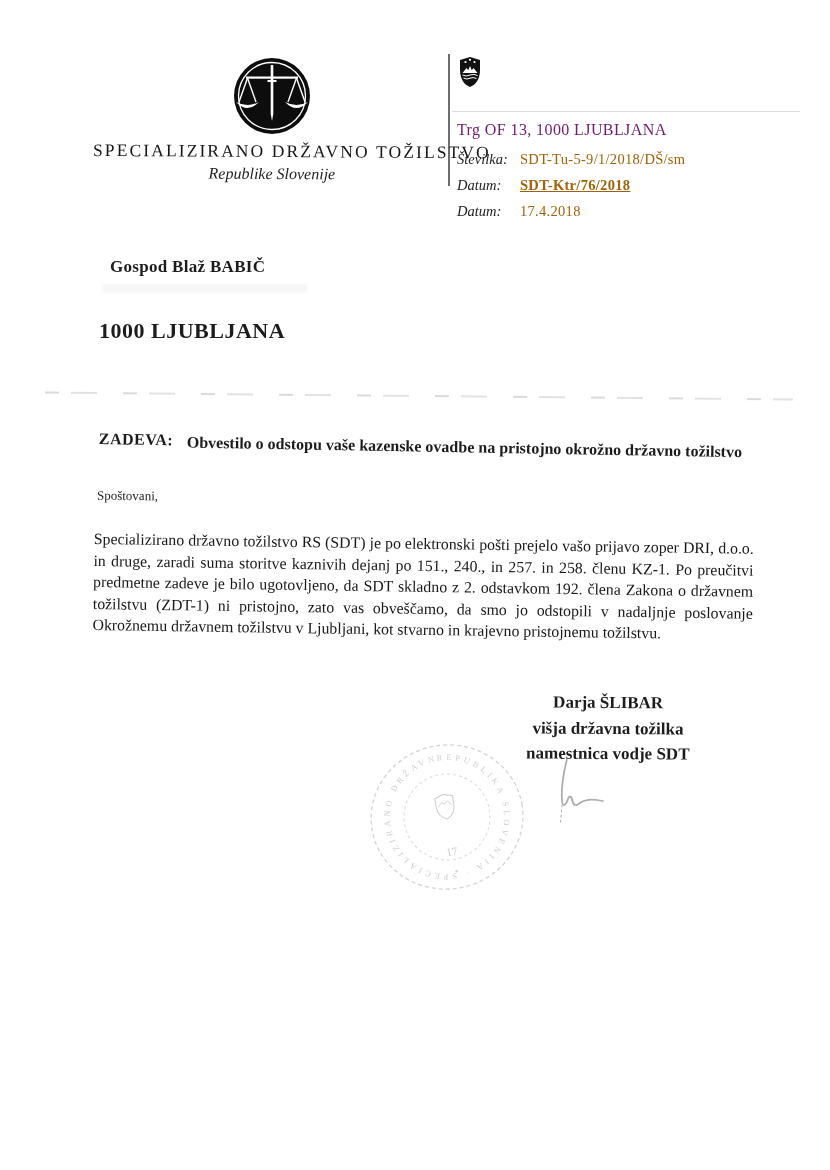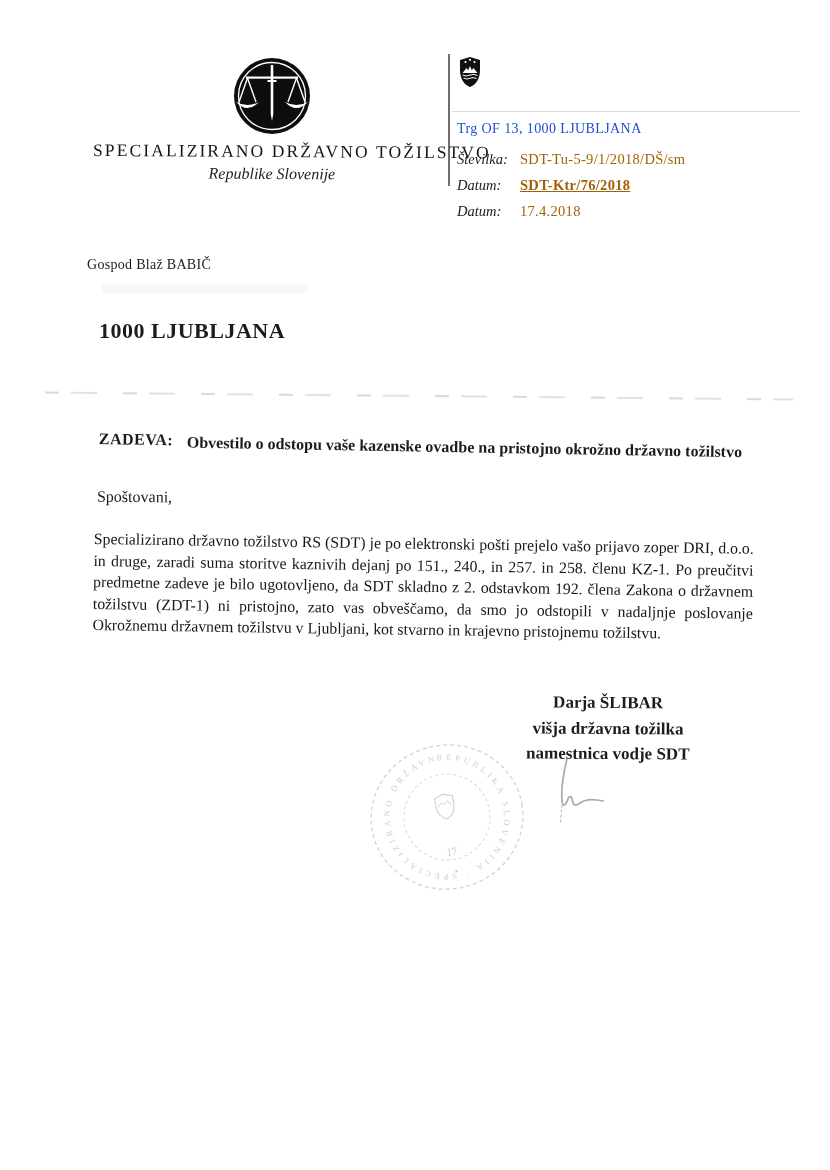--- a/index.html
+++ b/index.html
@@ -10,38 +10,38 @@
   
   .logo{position:absolute;left:232px;top:56px;width:80px;height:80px;}
   .org-block{position:absolute;left:93px;top:141px;width:358px;text-align:center;transform:rotate(0.35deg);}
   .org-name{font-size:17.5px;letter-spacing:2.1px;white-space:nowrap;color:#161616;}
   .org-subtitle{font-style:italic;font-size:16px;margin-top:3px;color:#222;}
   
   .vdivider{position:absolute;left:448px;top:54px;width:1.5px;height:132px;background:#4a4a4a;opacity:.8;}
   
   .coa{position:absolute;left:459px;top:56px;width:22px;height:32px;}
   .addr-rule{position:absolute;left:452px;top:111px;width:348px;border-top:1px solid #dcdcdc;}
-  .address{position:absolute;left:457px;top:121px;font-size:14px;letter-spacing:.4px;color:#1d4ed8;}
+  .address{position:absolute;left:457px;top:121px;font-size:16px;letter-spacing:.4px;color:#701a75;}
   .refs{position:absolute;left:457px;top:146px;font-size:14.5px;}
   .ref-row{display:flex;height:26px;align-items:center;}
   .ref-label{width:63px;font-style:italic;color:#222;}
   .ref-value{color:#a16207;letter-spacing:.3px;}
   .ref-value.bold{font-weight:bold;text-decoration:underline;}
   
-  .recipient-name{position:absolute;left:87px;top:257px;font-weight:normal;font-size:14px;letter-spacing:.3px;}
+  .recipient-name{position:absolute;left:110px;top:257px;font-weight:bold;font-size:17px;letter-spacing:.3px;}
   .redaction{position:absolute;left:102px;top:284px;width:205px;height:9px;background:#bfbfbf;opacity:.12;filter:blur(1px);}
   .recipient-city{position:absolute;left:99px;top:318px;font-weight:bold;font-size:22px;letter-spacing:.5px;}
   
   .sep{position:absolute;left:45px;top:395px;width:748px;height:2px;transform:rotate(0.55deg);opacity:.65;
        background:repeating-linear-gradient(to right,#c6c6c6 0 14px,transparent 14px 26px,#d2d2d2 26px 52px,transparent 52px 78px);}
   
   .subject{position:absolute;left:99px;top:430px;width:665px;display:flex;transform:rotate(1.0deg);transform-origin:left top;}
   .subject-label{font-weight:bold;font-size:16px;width:88px;flex:0 0 88px;letter-spacing:.5px;}
   .subject-text{font-weight:bold;font-size:16px;width:570px;line-height:22px;}
-  .salutation{position:absolute;left:97px;top:488px;font-size:16px;transform:rotate(0.5deg);}
+  .salutation{position:absolute;left:97px;top:488px;font-size:13px;transform:rotate(0.5deg);}
   
   .body-par{position:absolute;left:94px;top:528px;width:660px;font-size:15.8px;line-height:21.6px;
             text-align:justify;transform:rotate(0.85deg);transform-origin:left top;color:#181818;}
   
   .sig-block{position:absolute;left:472px;top:690px;width:272px;text-align:center;font-weight:bold;
              font-size:17px;line-height:25.5px;transform:rotate(0.4deg);}
   
   .stamp{position:absolute;left:368px;top:742px;width:158px;height:150px;opacity:.5;transform:rotate(-10deg);}
   .handsig{position:absolute;left:545px;top:755px;width:80px;height:72px;opacity:.75;}
 </style>

